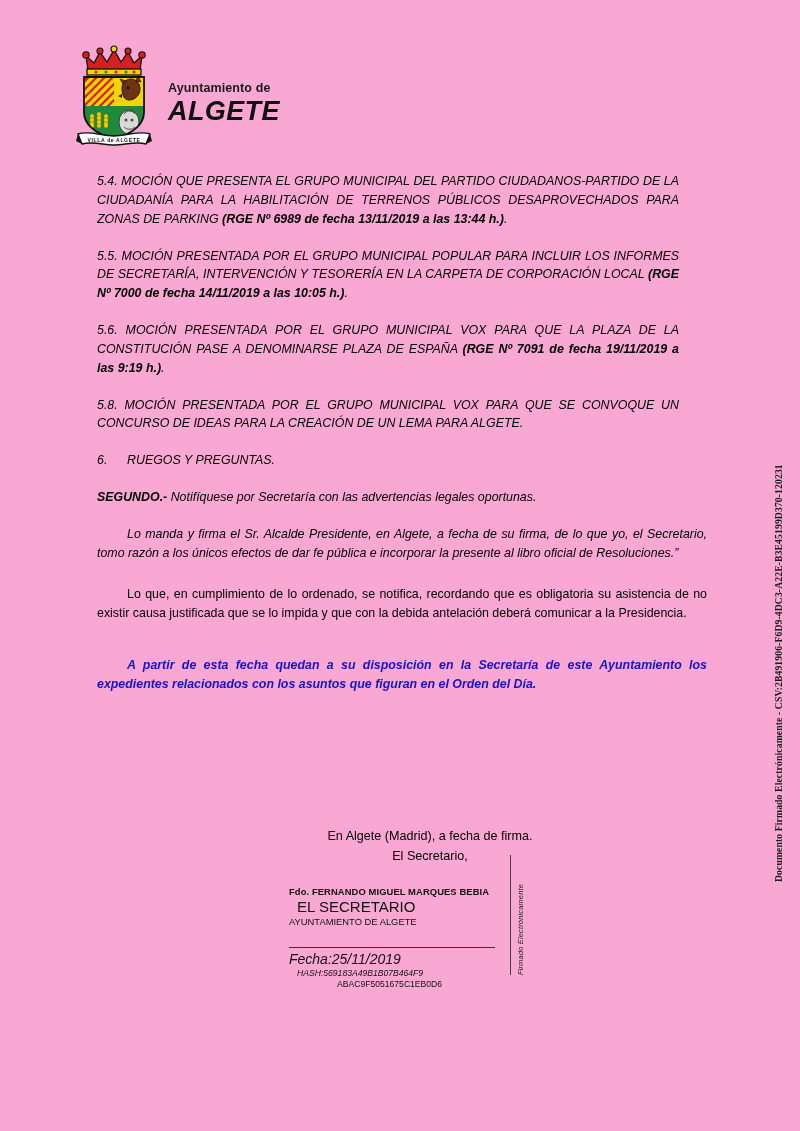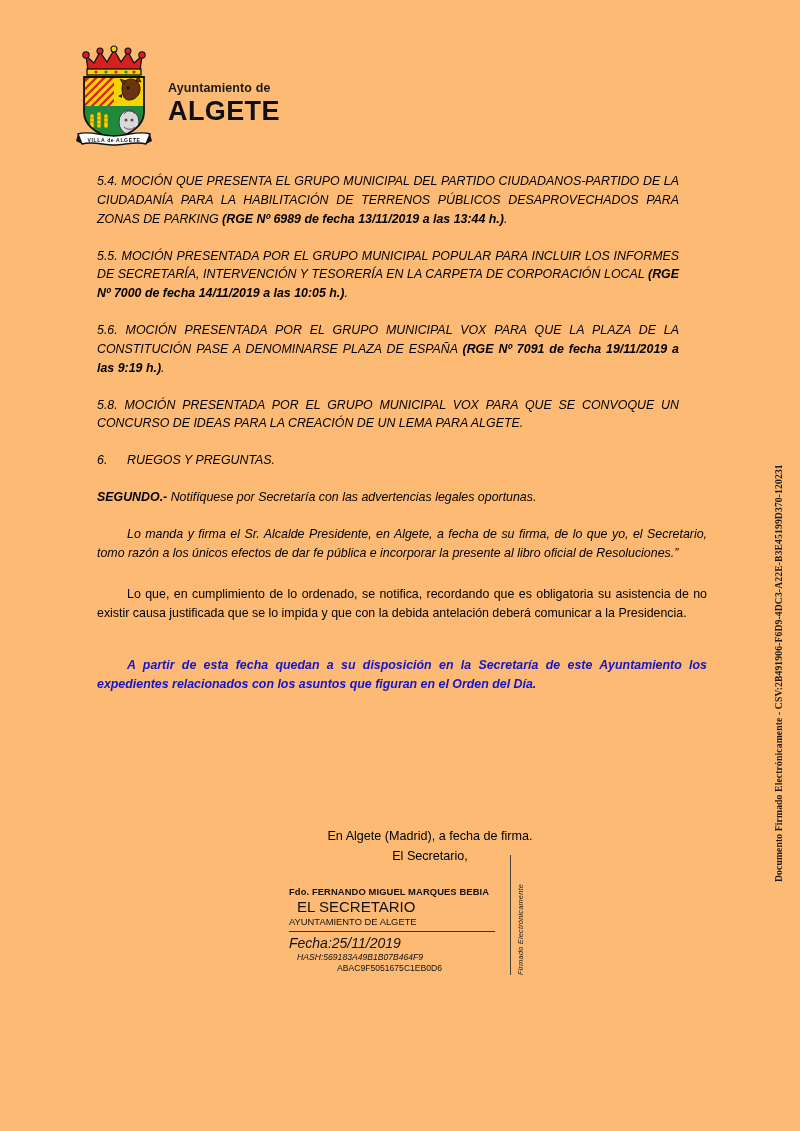--- a/index.html
+++ b/index.html
@@ -9,21 +9,21 @@
     background: #ffffff;
   }
   body {
     font-family: "Liberation Sans", sans-serif;
     color: #000000;
   }
   .page {
     position: relative;
     width: 800px;
     height: 1131px;
-    background: #fdba74;
+    background: #f9a8d4;
     overflow: hidden;
   }
 
   
   .header-logo {
     position: absolute;
     left: 76px;
     top: 44px;
     width: 260px;
     height: 104px;
@@ -48,20 +48,21 @@
     color: #1a1a1a;
     display: block;
   }
   .logo-text .line2 {
     font-size: 27px;
     font-weight: bold;
     letter-spacing: 0.4px;
     color: #111111;
     display: block;
     margin-top: 3px;
+    font-style: italic;
   }
 
   
   .content {
     position: absolute;
     left: 97px;
     top: 172px;
     width: 610px;
   }
   p.para {
@@ -138,21 +139,21 @@
     white-space: nowrap;
   }
   .sig-role {
     font-size: 15px;
     margin-left: 8px;
     margin-top: 1px;
   }
   .sig-org {
     font-size: 9.4px;
     margin-top: 1px;
-    padding-bottom: 4px;
+    padding-bottom: 20px;
     border-bottom: 1px solid #333333;
     width: 206px;
   }
   .sig-date {
     font-size: 14px;
     font-style: italic;
     margin-top: 3px;
   }
   .sig-hash1 {
     font-size: 8.6px;

